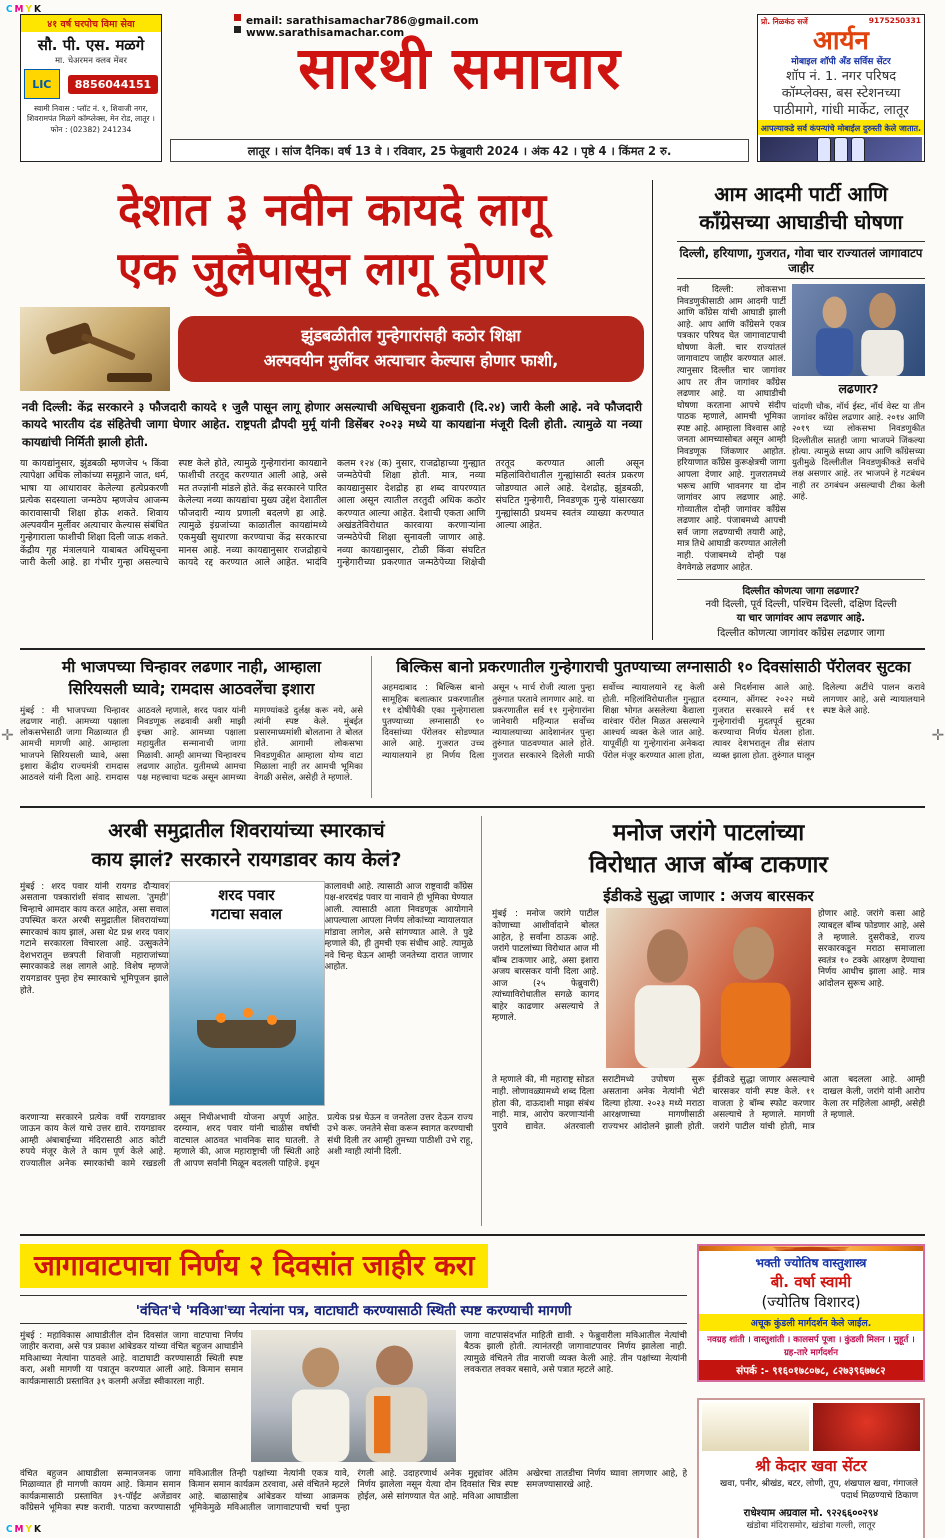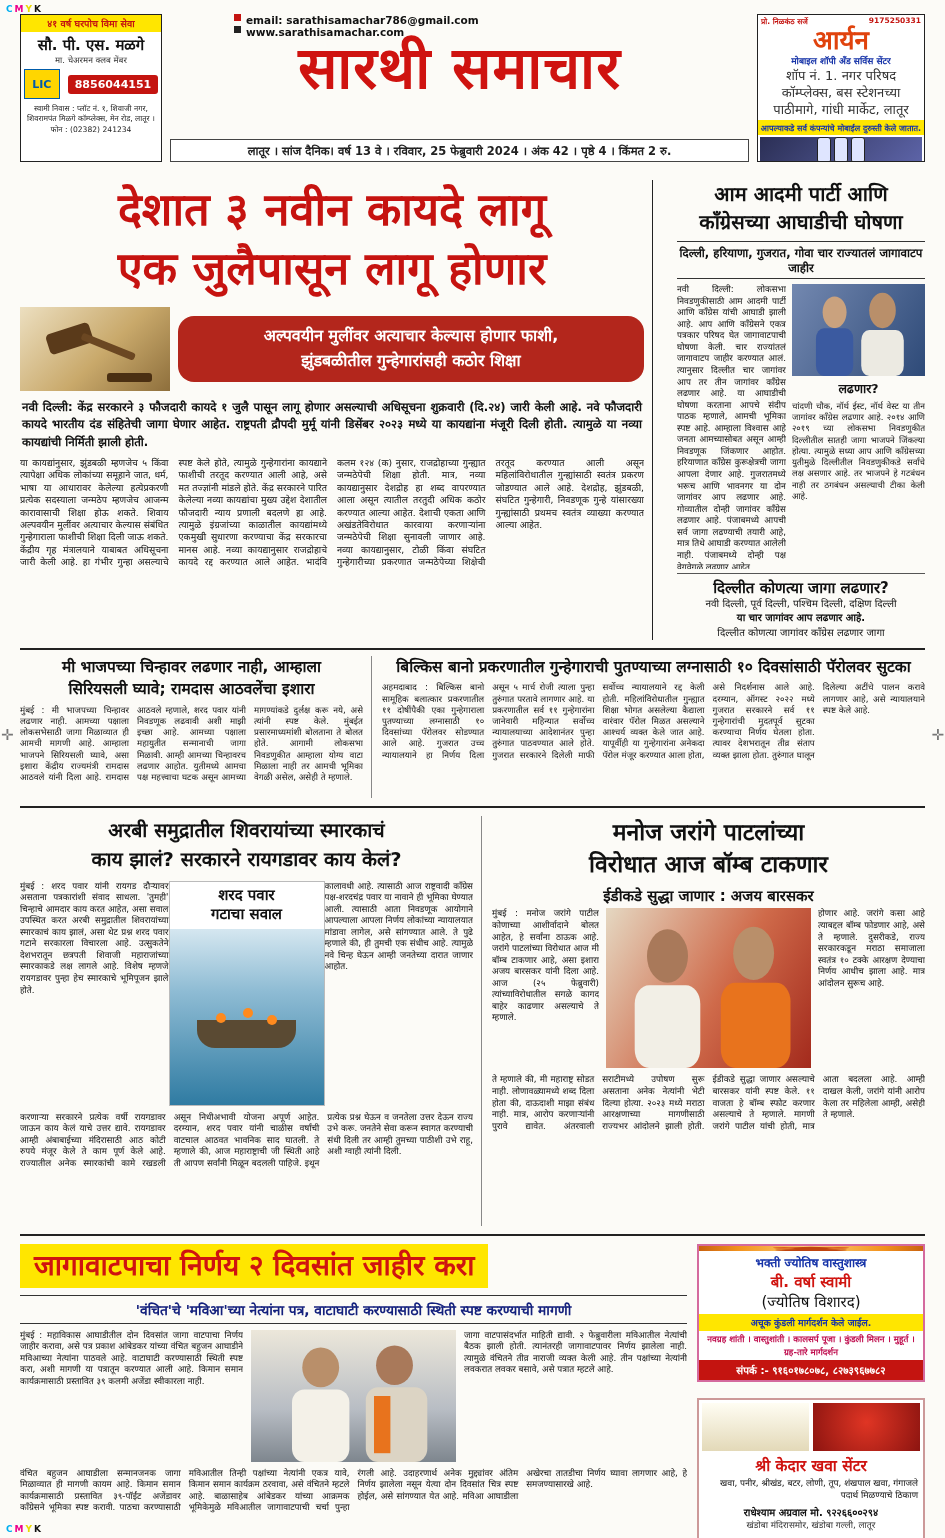--- a/index.html
+++ b/index.html
@@ -63,21 +63,21 @@
   .aap-h{font-size:20px;font-weight:800;text-align:center;line-height:1.4}
   .aap-sub{border-top:1.3px solid #333;border-bottom:1.3px solid #333;font-size:11.6px;font-weight:700;
            text-align:center;padding:3px 1px;margin:5px 0}
   .aap-row{display:flex;gap:6px;flex:1;overflow:hidden}
   .aap-left{width:45%;font-size:8.7px;line-height:1.33;text-align:justify;overflow:hidden}
   .aap-right{width:55%;display:flex;flex-direction:column;gap:4px;overflow:hidden}
   .aap-photo{height:92px;flex:none;background:linear-gradient(120deg,#7388b0,#2e4a78)}
   .ladnar-t{font-weight:800;font-size:12.5px;text-align:center}
   .ladnar-b{font-size:8.5px;line-height:1.32;text-align:justify;flex:1;overflow:hidden}
   .seats{border-top:1.2px solid #555;margin-top:4px;padding-top:3px;text-align:center}
-  .seats-t{font-weight:800;font-size:15px}
+  .seats-t{font-weight:800;font-size:10px}
   .seats-l{font-size:10px;line-height:1.45}
   .seats-l.b{font-weight:700}
 
   
   .mid-row{display:flex;gap:10px;border-top:2px solid #222;margin-top:8px;padding-top:6px;height:150px}
   .mid-left{width:352px;border-right:1px solid #888;padding-right:8px;display:flex;flex-direction:column;overflow:hidden}
   .mid-right{flex:1;display:flex;flex-direction:column;overflow:hidden}
   .mid-h{font-size:15.5px;font-weight:800;text-align:center;line-height:1.45}
   .mid-body3{column-count:3;column-gap:8px;font-size:8.6px;line-height:1.3;text-align:justify;flex:1;overflow:hidden;margin-top:4px}
   .mid-body5{column-count:5;column-gap:8px;font-size:8.6px;line-height:1.3;text-align:justify;flex:1;overflow:hidden;margin-top:4px}
@@ -202,22 +202,22 @@
       </h2>
       <div class="banner-row">
         <div class="gavel-photo">
           <svg class="photo-svg" viewBox="0 0 100 56" preserveAspectRatio="none">
             <rect x="18" y="14" width="30" height="14" rx="3" fill="#5a3a1a" transform="rotate(-18 33 21)"></rect>
             <rect x="40" y="24" width="38" height="5" rx="2" fill="#6b4722" transform="rotate(22 59 26)"></rect>
             <rect x="58" y="44" width="30" height="6" rx="2" fill="#4a2f12"></rect>
           </svg>
         </div>
         <div class="red-banner">
+          <div>झुंडबळीतील गुन्हेगारांसही कठोर शिक्षा</div>
           <div>अल्पवयीन मुलींवर अत्याचार केल्यास होणार फाशी,</div>
-          <div>झुंडबळीतील गुन्हेगारांसही कठोर शिक्षा</div>
         </div>
       </div>
       <p class="intro">नवी दिल्ली: केंद्र सरकारने ३ फौजदारी कायदे १ जुलै पासून लागू होणार असल्याची अधिसूचना शुक्रवारी (दि.२४) जारी केली आहे. नवे फौजदारी कायदे भारतीय दंड संहितेची जागा घेणार आहेत. राष्ट्रपती द्रौपदी मुर्मू यांनी डिसेंबर २०२३ मध्ये या कायद्यांना मंजूरी दिली होती. त्यामुळे या नव्या कायद्यांची निर्मिती झाली होती.</p>
       <div class="lead-body">या कायद्यांनुसार, झुंडबळी म्हणजेच ५ किंवा त्यापेक्षा अधिक लोकांच्या समूहाने जात, धर्म, भाषा या आधारावर केलेल्या हत्येप्रकरणी प्रत्येक सदस्याला जन्मठेप म्हणजेच आजन्म कारावासाची शिक्षा होऊ शकते. शिवाय अल्पवयीन मुलींवर अत्याचार केल्यास संबंधित गुन्हेगाराला फाशीची शिक्षा दिली जाऊ शकते. केंद्रीय गृह मंत्रालयाने याबाबत अधिसूचना जारी केली आहे. हा गंभीर गुन्हा असल्याचे स्पष्ट केले होते, त्यामुळे गुन्हेगारांना कायद्याने फाशीची तरतूद करण्यात आली आहे, असे मत तज्ज्ञांनी मांडले होते. केंद्र सरकारने पारित केलेल्या नव्या कायद्यांचा मुख्य उद्देश देशातील फौजदारी न्याय प्रणाली बदलणे हा आहे. त्यामुळे इंग्रजांच्या काळातील कायद्यांमध्ये एकमुखी सुधारणा करण्याचा केंद्र सरकारचा मानस आहे. नव्या कायद्यानुसार राजद्रोहाचे कायदे रद्द करण्यात आले आहेत. भादंवि कलम १२४ (क) नुसार, राजद्रोहाच्या गुन्ह्यात जन्मठेपेची शिक्षा होती. मात्र, नव्या कायद्यानुसार देशद्रोह हा शब्द वापरण्यात आला असून त्यातील तरतुदी अधिक कठोर करण्यात आल्या आहेत. देशाची एकता आणि अखंडतेविरोधात कारवाया करणाऱ्यांना जन्मठेपेची शिक्षा सुनावली जाणार आहे. नव्या कायद्यानुसार, टोळी किंवा संघटित गुन्हेगारीच्या प्रकरणात जन्मठेपेच्या शिक्षेची तरतूद करण्यात आली असून महिलांविरोधातील गुन्ह्यांसाठी स्वतंत्र प्रकरण जोडण्यात आले आहे. देशद्रोह, झुंडबळी, संघटित गुन्हेगारी, निवडणूक गुन्हे यांसारख्या गुन्ह्यांसाठी प्रथमच स्वतंत्र व्याख्या करण्यात आल्या आहेत.</div>
     </article>
 
     <aside class="aap">
       <h3 class="aap-h">
         <span>आम आदमी पार्टी आणि</span><br>
         <span>काँग्रेसच्या आघाडीची घोषणा</span>

